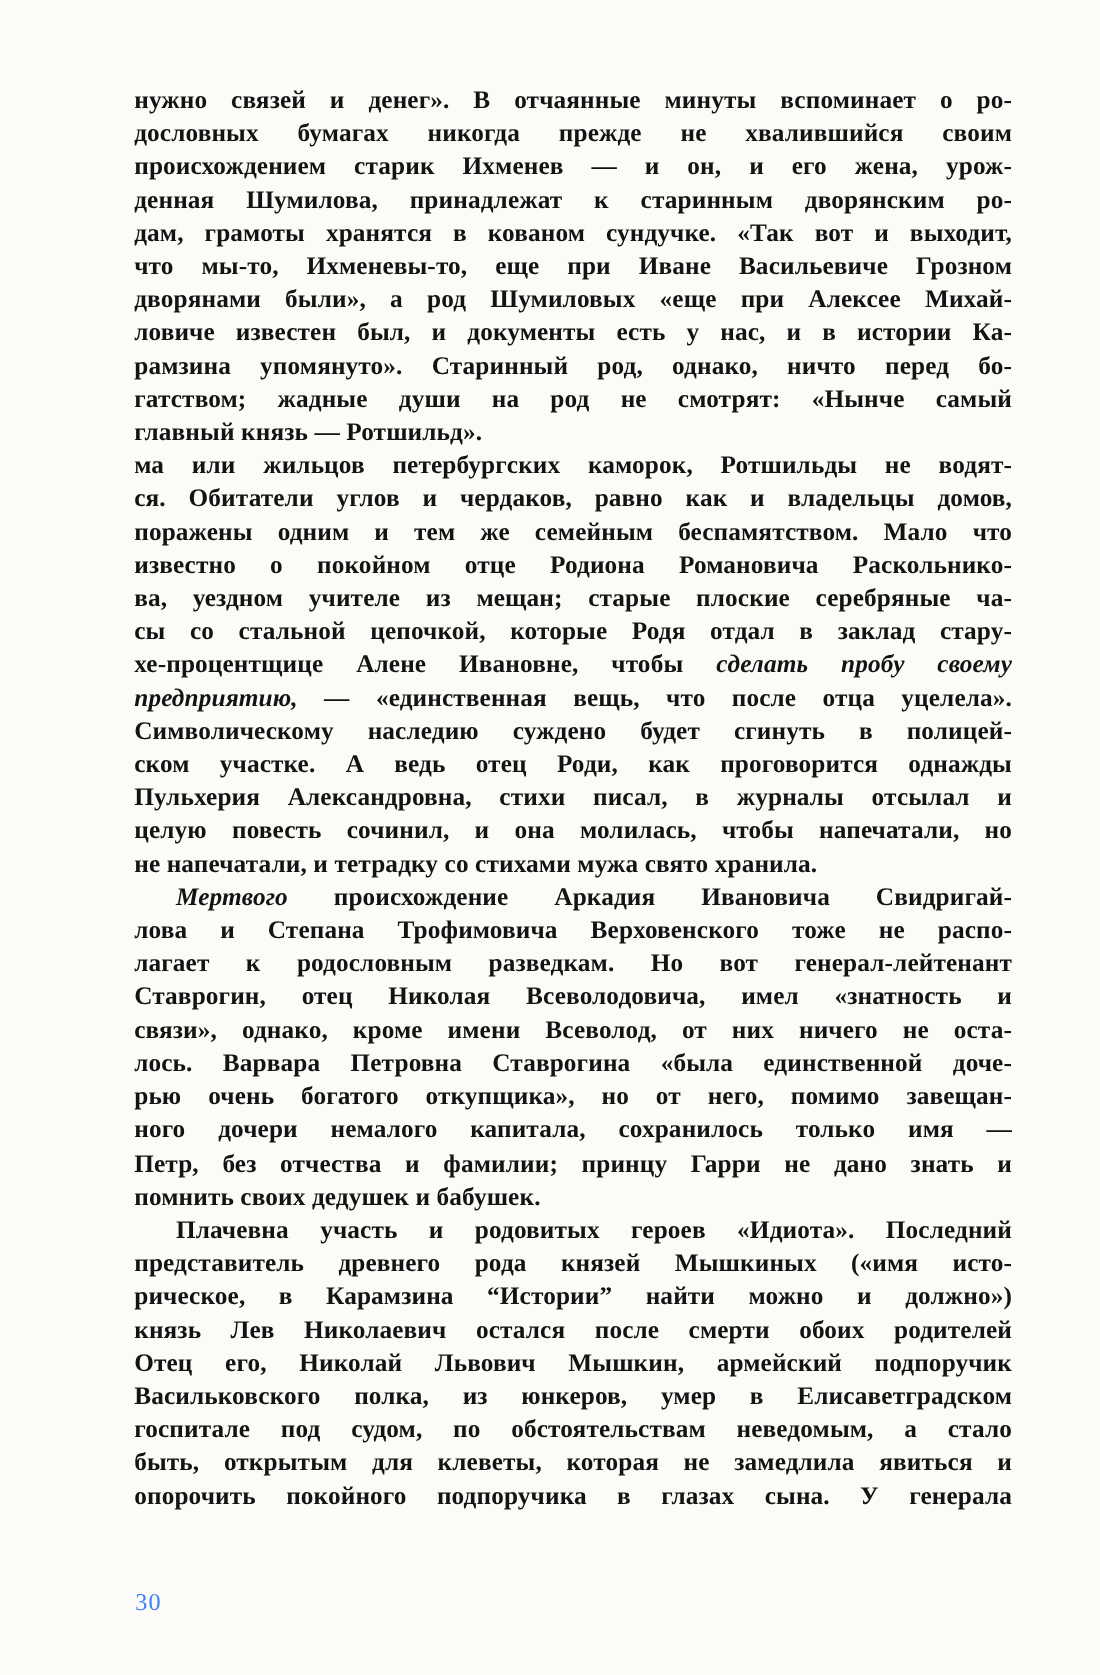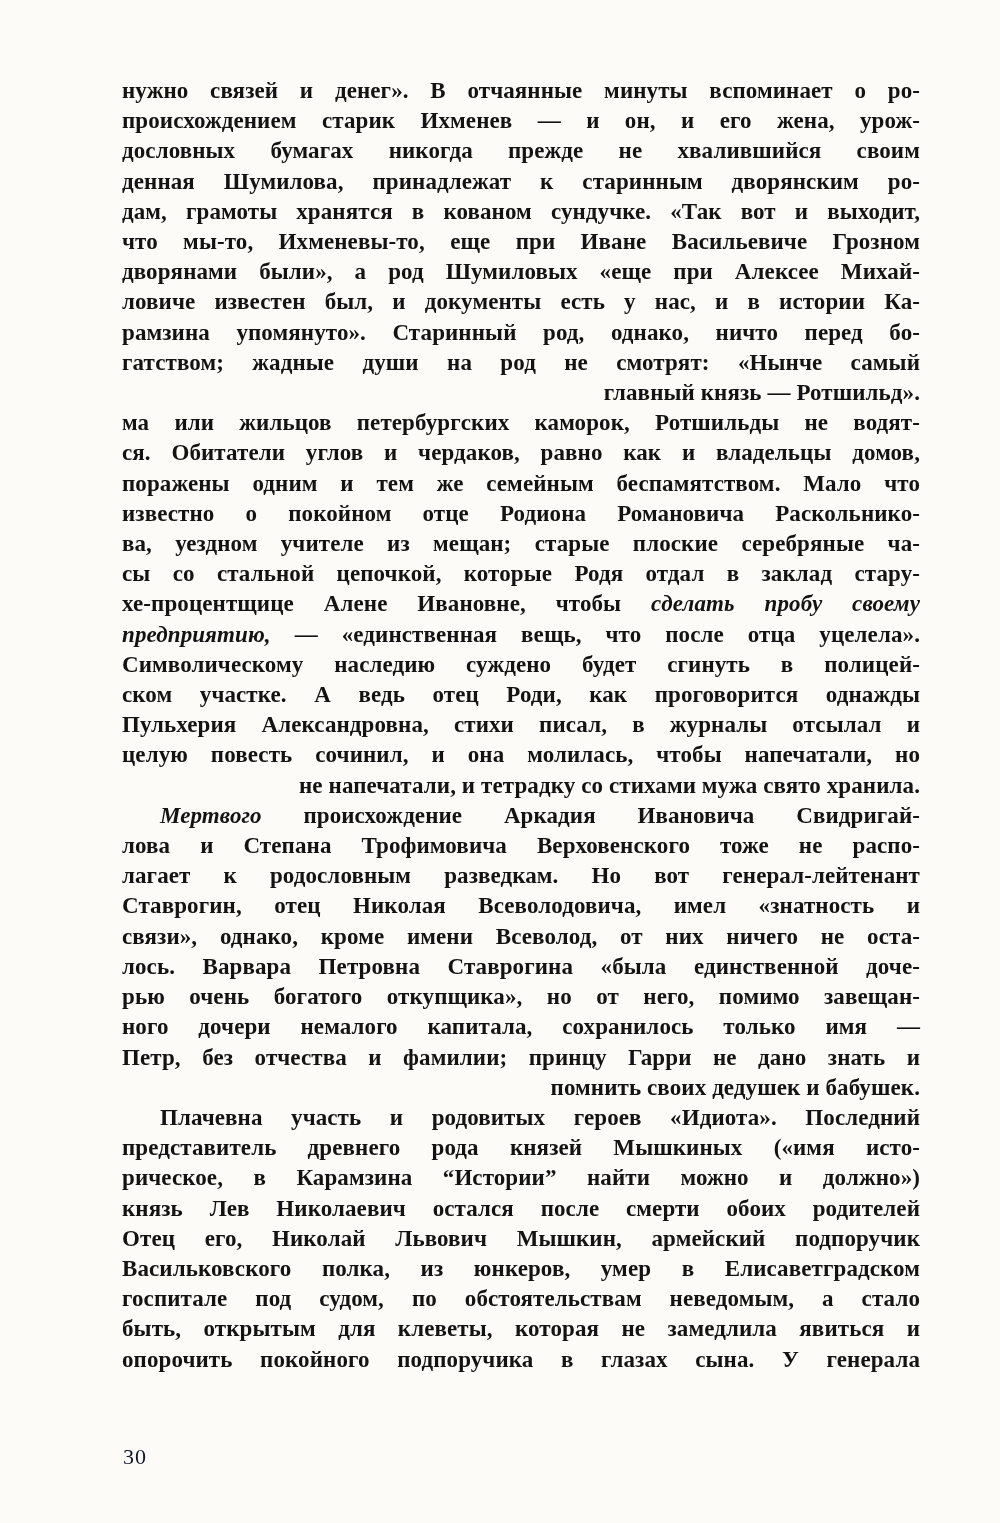--- a/index.html
+++ b/index.html
@@ -31,52 +31,52 @@
     font-weight: 700;
     line-height: 30.2px;
     letter-spacing: 0.1px;
   }
   .paragraph {
     margin: 0;
     padding: 0;
   }
   .line {
     white-space: nowrap;
-    text-align: right;
+    text-align: left;
   }
   .line.just {
     white-space: normal;
     text-align: justify;
     text-align-last: justify;
   }
   .line.indent {
     padding-left: 38px;
   }
   .italic {
     font-style: italic;
   }
   .page-number {
     position: absolute;
     top: 1444px;
     left: 123px;
     font-size: 22px;
     font-weight: 400;
-    color: #0f172a;
+    color: #3b82f6;
     letter-spacing: 1px;
   }
 </style>
 </head>
 <body>
 
 <div class="page">
   <div class="text-block">
       <div class="paragraph">
         <div class="line just"><span>нужно связей и денег». В отчаянные минуты вспоминает о ро-</span></div>
+        <div class="line just"><span>дословных бумагах никогда прежде не хвалившийся своим</span></div>
         <div class="line just"><span>происхождением старик Ихменев — и он, и его жена, урож-</span></div>
-        <div class="line just"><span>дословных бумагах никогда прежде не хвалившийся своим</span></div>
         <div class="line just"><span>денная Шумилова, принадлежат к старинным дворянским ро-</span></div>
         <div class="line just"><span>дам, грамоты хранятся в кованом сундучке. «Так вот и выходит,</span></div>
         <div class="line just"><span>что мы-то, Ихменевы-то, еще при Иване Васильевиче Грозном</span></div>
         <div class="line just"><span>дворянами были», а род Шумиловых «еще при Алексее Михай-</span></div>
         <div class="line just"><span>ловиче известен был, и документы есть у нас, и в истории Ка-</span></div>
         <div class="line just"><span>рамзина упомянуто». Старинный род, однако, ничто перед бо-</span></div>
         <div class="line just"><span>гатством; жадные души на род не смотрят: «Нынче самый</span></div>
         <div class="line"><span>главный князь — Ротшильд».</span></div>
       </div>
       <div class="paragraph">

